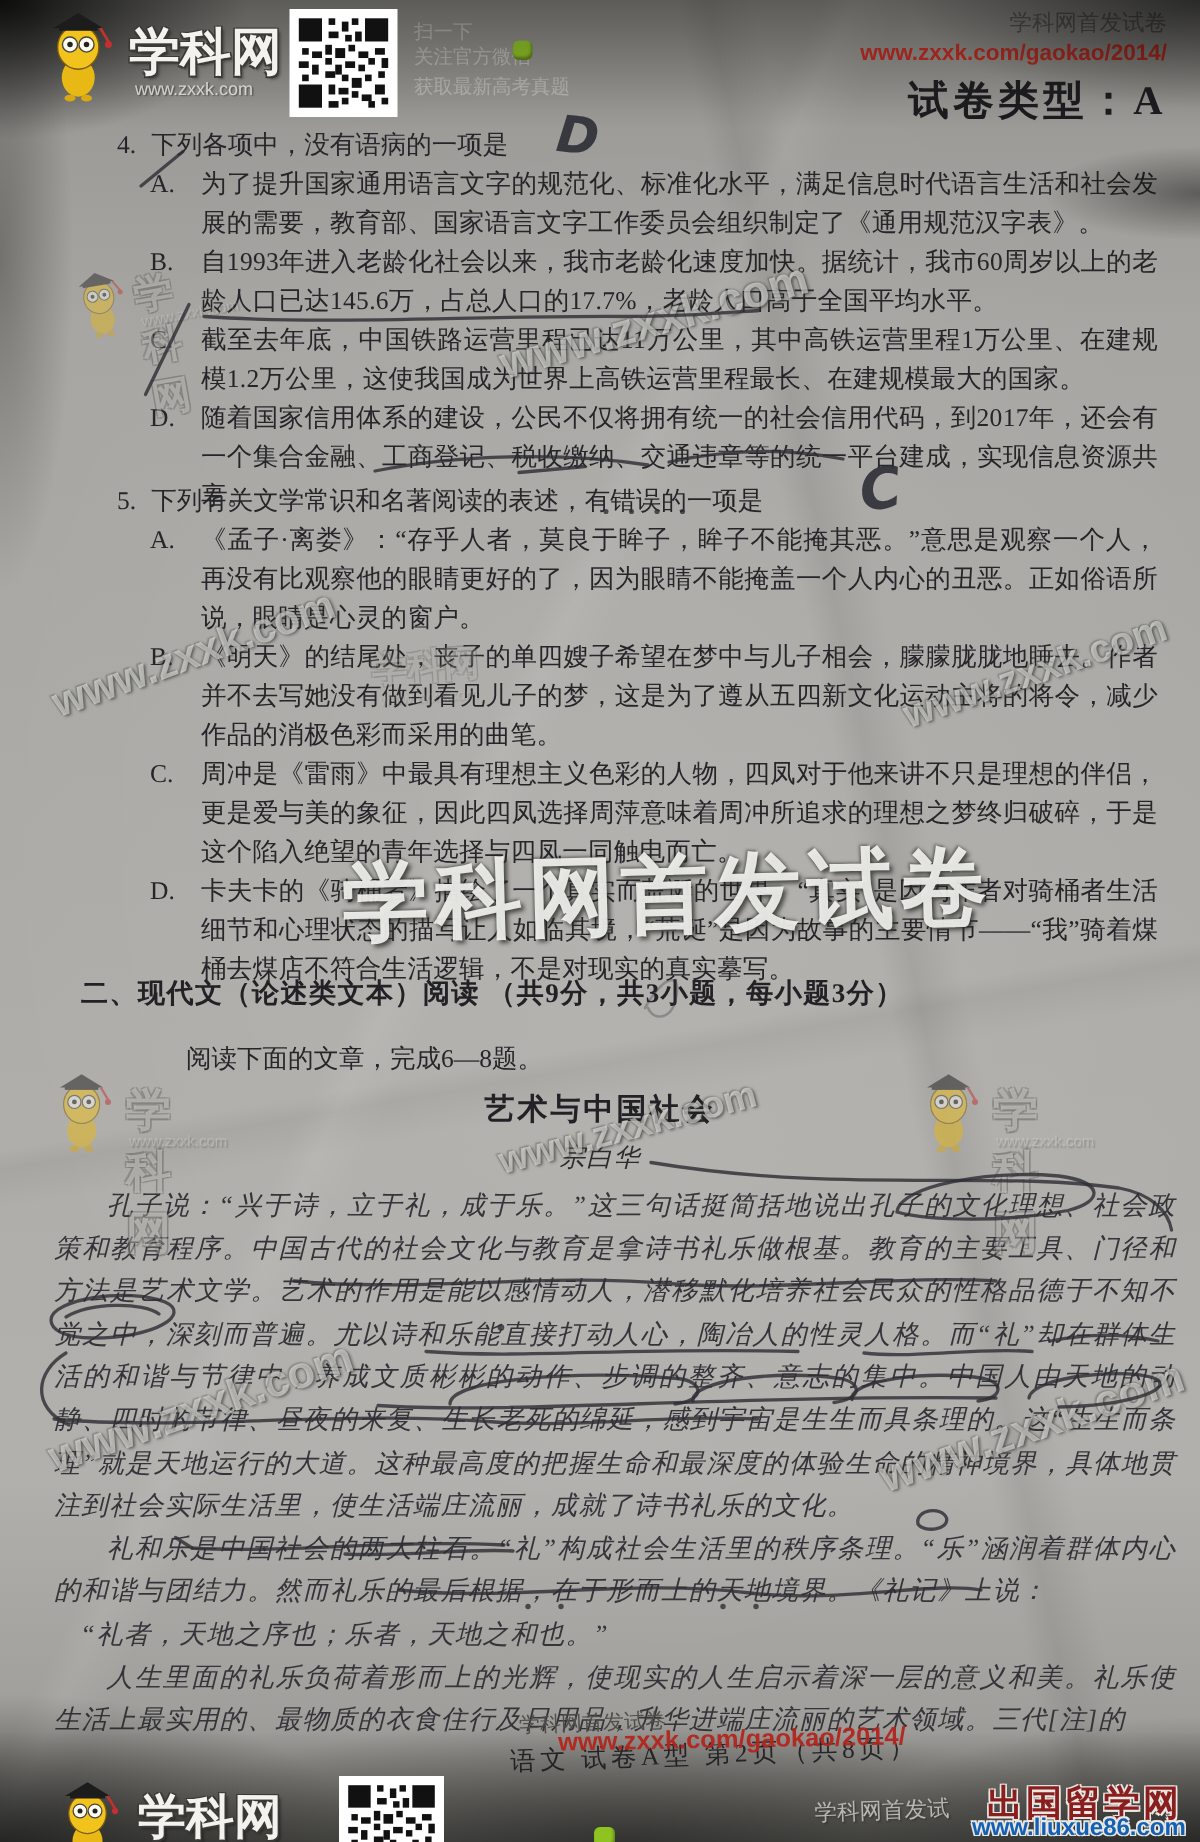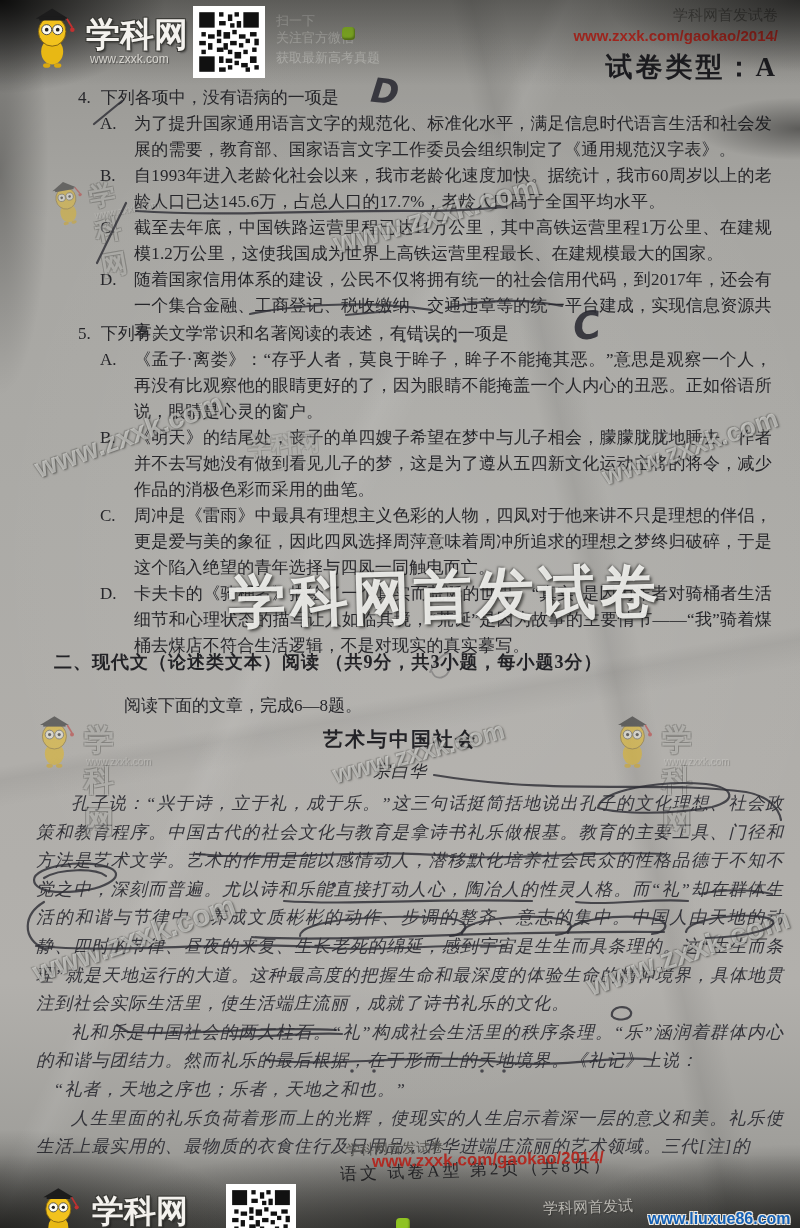--- a/index.html
+++ b/index.html
@@ -268,20 +268,21 @@
       <use href="#mascot"></use>
     </svg>
   <div class="abs z7 brandname" style="left:92px;top:1190px;font-size:32px;">学科网</div>
   <div class="abs z7 qrbox" style="left:230px;top:1188px;width:62px;height:62px;">
     <svg width="62" height="62">
         <use href="#qrpat"></use>
       </svg>
   </div>
   <div class="abs z7 smiley" style="left:396px;top:1218px;width:14px;height:14px;"></div>
   <div class="abs z7 foot-note" style="left:543px;top:1198px;font-size:15px;transform:rotate(-2deg);color:#b8b6b0;text-shadow:1px 1px 1px rgba(40,40,38,.5);">学科网首发试</div>
+  <div class="abs z7 liuxue-name" style="left:658px;top:1186px;">出国留学网</div>
   <div class="abs z7 liuxue-url" style="left:648px;top:1210px;">www.liuxue86.com</div>
 
   <svg class="layer" style="z-index:6" viewBox="0 0 800 1228">
 
     <path class="ink" d="M94,124 L122,101"></path>
 
     <path class="ink" d="M136,211 C220,217 320,210 420,211 C460,211 490,208 506,207"></path>
 
     <path class="ink" d="M126,203 L97,263"></path>
 

